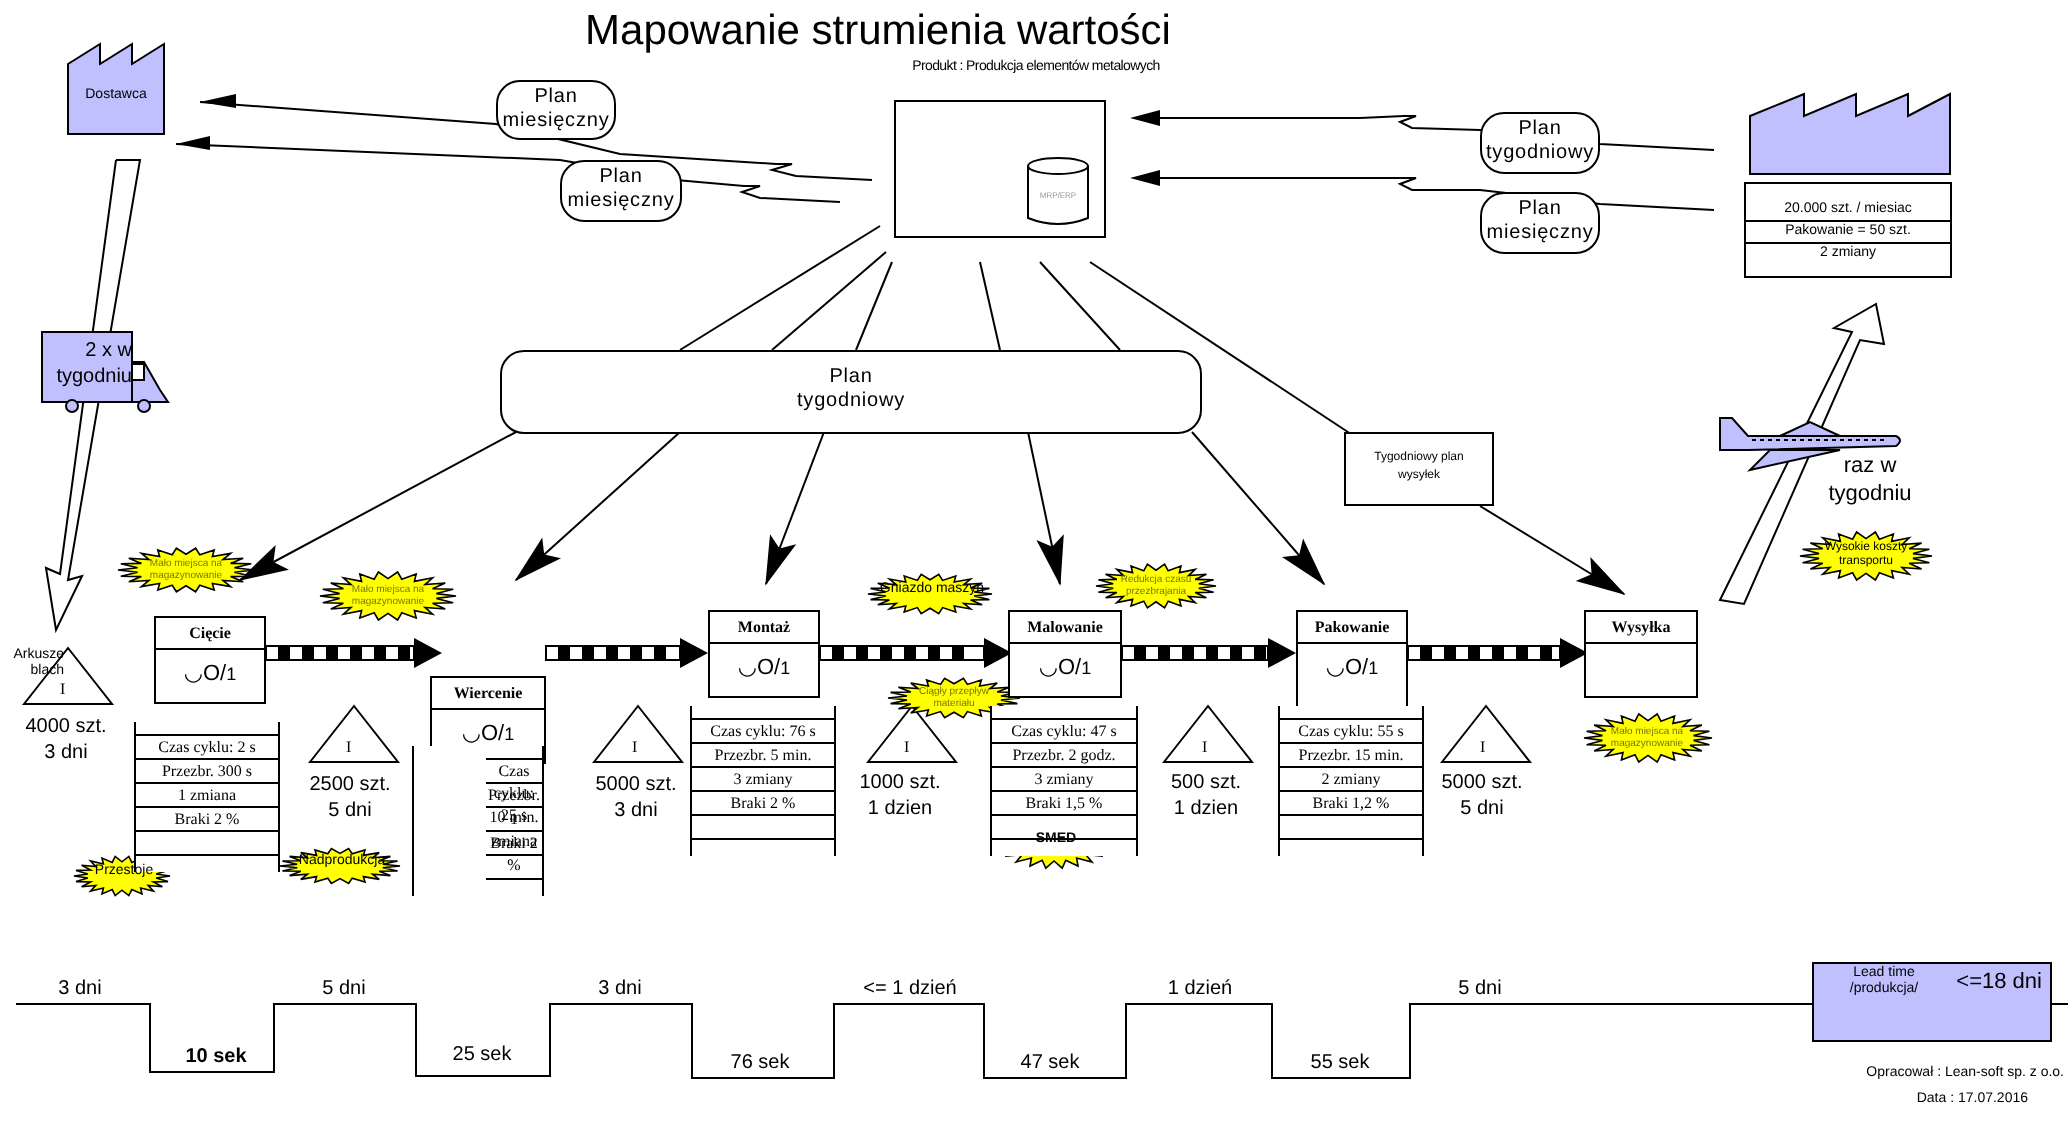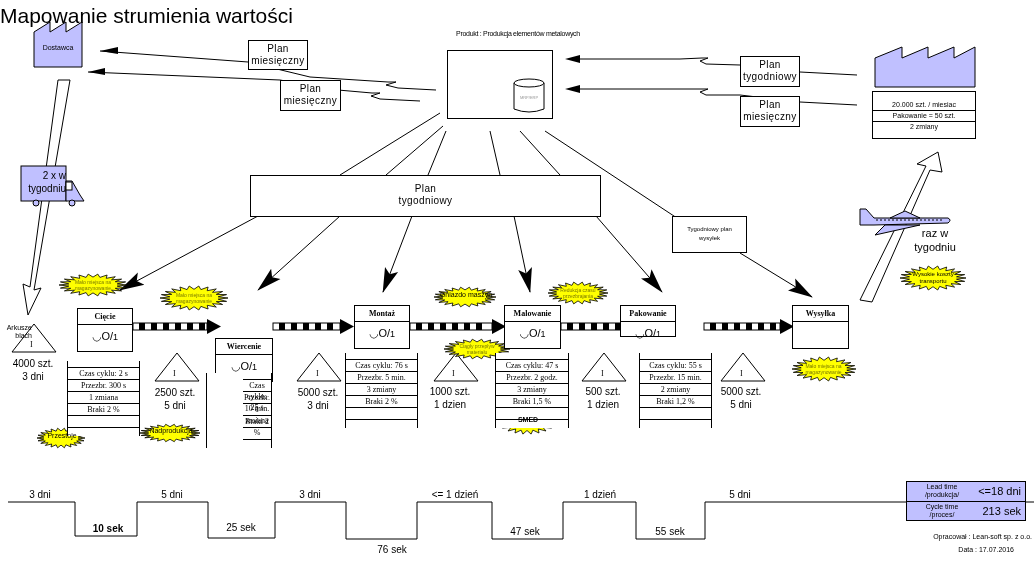--- a/index.html
+++ b/index.html
@@ -1,22 +1,22 @@
 <!DOCTYPE html>
 <html><head>
 <meta charset="utf-8">
 <style>
   html, body { margin: 0; padding: 0; background: #ffffff; }
   body { width: 1036px; height: 561px; position: relative; overflow: hidden; font-family: "Liberation Sans", sans-serif; color: #000; }
   #canvas { position: absolute; left: 0; top: 0; width: 1036px; height: 561px; }
   .abs { position: absolute; }
-  .title { left: 0; width: 878px; top: 4px; text-align: left; font-size: 21px; }
+  .title { left: 0; width: 878px; top: 4px; text-align: center; font-size: 21px; }
   .subtitle { left: 0; width: 1036px; top: 30px; text-align: center; font-size: 7px; letter-spacing: -0.3px; }
   .box { position: absolute; border: 1px solid #000; background: #fff; box-sizing: border-box; }
-  .plan-box { font-size: 10px; text-align: center; line-height: 12px; padding-top: 2px; letter-spacing: 0.4px; }
+  .plan-box { font-size: 10px; text-align: center; line-height: 12px; padding-top: 2px; letter-spacing: 0.4px; border-radius: 12px; }
   .ctrl-head { height: 22px; border-bottom: 1px solid #000; font-size: 10px; text-align: center; line-height: 22px; letter-spacing: 0.4px; }
   .proc-box { border: 1px solid #000; background: #fff; box-sizing: border-box; position: absolute; }
   .proc-head { height: 15px; border-bottom: 1px solid #000; font-family: "Liberation Serif", serif; font-size: 8px; text-align: center; line-height: 15px; font-weight: bold; }
   .operator { font-size: 11px; text-align: center; margin-top: 5px; }
   .data-box { position: absolute; border-left: 1px solid #000; border-right: 1px solid #000; box-sizing: border-box; background: #fff; font-family: "Liberation Serif", serif; font-size: 8px; }
   .data-row { border-top: 1px solid #000; height: 11px; line-height: 11px; text-align: center; }
   .inv-label { font-size: 10px; text-align: center; line-height: 13px; }
   .burst-text { position: absolute; font-size: 5px; text-align: center; line-height: 6px; color: #7a7a00; }
   .burst-text.bold { font-size: 7px; color: #000; font-weight: bold; }
   .timeline-label { position: absolute; font-size: 10px; text-align: center; }
@@ -258,21 +258,21 @@
   <div class="operator">◡O/<span style="font-size:9px;">1</span></div>
 </div>
 <div class="proc-box" style="left:354px;top:305px;width:56px;height:44px;">
   <div class="proc-head">Montaż</div>
   <div class="operator">◡O/<span style="font-size:9px;">1</span></div>
 </div>
 <div class="proc-box" style="left:504px;top:305px;width:57px;height:44px;">
   <div class="proc-head">Malowanie</div>
   <div class="operator">◡O/<span style="font-size:9px;">1</span></div>
 </div>
-<div class="proc-box" style="left:620px;top:305px;width:56px;height:32px;">
+<div class="proc-box" style="left:648px;top:305px;width:56px;height:53px;">
   <div class="proc-head">Pakowanie</div>
   <div class="operator">◡O/<span style="font-size:9px;">1</span></div>
 </div>
 <div class="proc-box" style="left:792px;top:305px;width:57px;height:44px;">
   <div class="proc-head">Wysyłka</div>
 </div>
 
 <div class="data-box" style="left:67px;top:361px;width:73px;height:75px;">
   <div style="height:6px;"></div>
   <div class="data-row">Czas cyklu: 2 s</div>
@@ -382,35 +382,28 @@
 
 <div class="timeline-label" style="left:20px;top:489px;width:40px;">3 dni</div>
 <div class="timeline-label" style="left:152px;top:489px;width:40px;">5 dni</div>
 <div class="timeline-label" style="left:290px;top:489px;width:40px;">3 dni</div>
 <div class="timeline-label" style="left:422px;top:489px;width:66px;">&lt;= 1 dzień</div>
 <div class="timeline-label" style="left:575px;top:489px;width:50px;">1 dzień</div>
 <div class="timeline-label" style="left:720px;top:489px;width:40px;">5 dni</div>
 
 <div class="timeline-label" style="left:88px;top:523px;width:40px;font-weight:bold;">10 sek</div>
 <div class="timeline-label" style="left:221px;top:522px;width:40px;">25 sek</div>
-<div class="timeline-label" style="left:360px;top:544px;width:40px;margin-left:12px;">76 sek</div>
+<div class="timeline-label" style="left:360px;top:526px;width:40px;">76 sek</div>
 <div class="timeline-label" style="left:505px;top:526px;width:40px;">47 sek</div>
 <div class="timeline-label" style="left:650px;top:526px;width:40px;">55 sek</div>
 
 <div class="summary">
   <div class="summary-row">
     <div class="summary-k">
       <div>Lead time</div>
       <div>/produkcja/</div>
     </div>
     <div class="summary-v">&lt;=18 dni</div>
   </div>
-  <div class="summary-row">
-    <div class="summary-k">
-      <div>Cycle time</div>
-      <div>/proces/</div>
-    </div>
-    <div class="summary-v">213 sek</div>
-  </div>
 </div>
 
 <div class="footer" style="right:4px;top:533px;">Opracował : Lean-soft sp. z o.o.</div>
 <div class="footer" style="right:22px;top:546px;">Data : 17.07.2016</div>
 
 </body></html>

